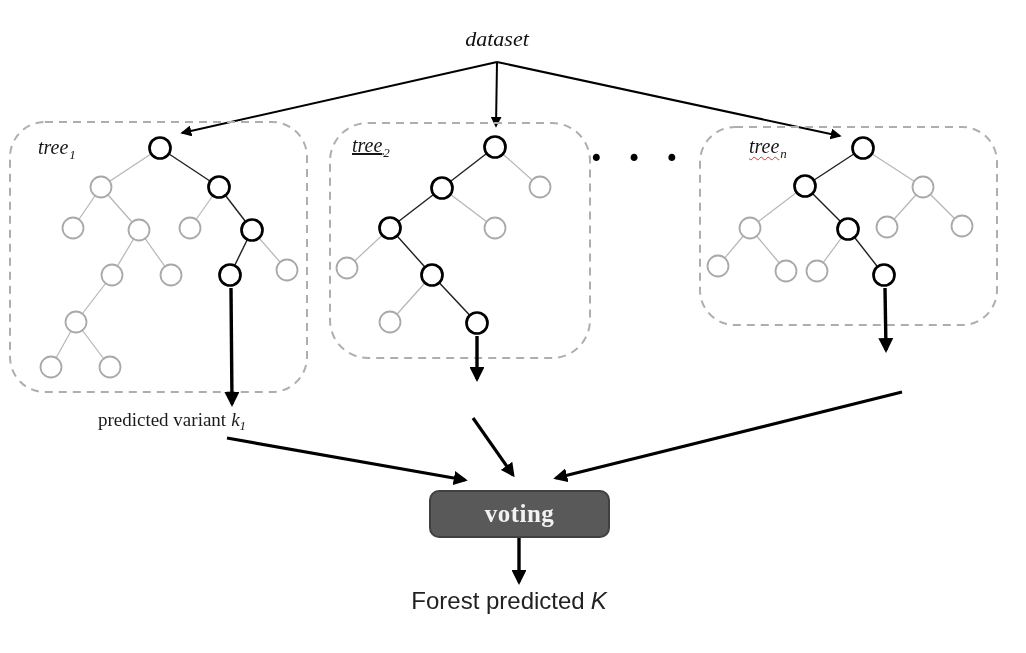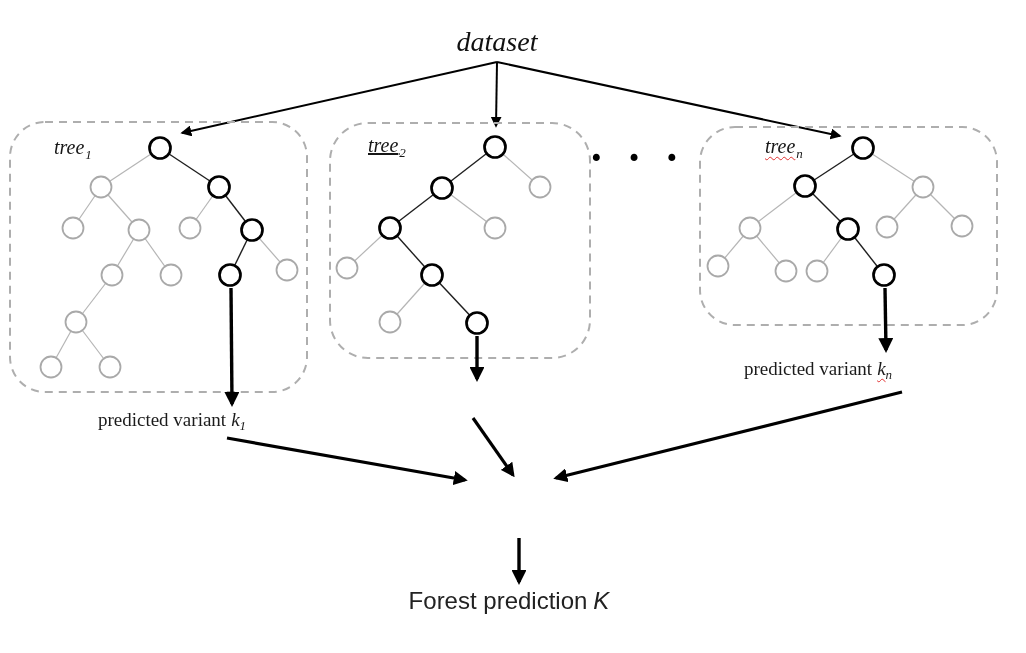--- a/index.html
+++ b/index.html
@@ -9,23 +9,23 @@
   }
   html,body{margin:0;padding:0;background:var(--bg);}
   .stage{
     position:relative; width:1026px; height:653px; background:var(--bg);
     overflow:hidden; font-family:"Liberation Serif", serif; color:var(--text);
   }
   #gfx{position:absolute; left:0; top:0; z-index:0;}
   .lbl{position:absolute; z-index:1; white-space:nowrap; line-height:1.15;}
 
   #dataset-label{left:436px; top:26px; width:122px; text-align:center;
-    font-style:italic; font-size:28px; color:#111;}
+    font-style:italic; font-size:22px; color:#111;}
 
-  .tree-label{font-style:italic; font-size:20px; color:#161616;margin-left:16px;}
+  .tree-label{font-style:italic; font-size:20px; color:#161616;}
   #tlabel-0{left:38px; top:136px;}
   #tlabel-1{left:352px; top:134px;text-decoration:underline;}
   #tlabel-2{left:749px; top:135px;font-family:Liberation Serif, serif;}
   .tsub{font-size:13px; position:relative; top:5px; margin-left:1px;}
 
   .dots{left:638px; top:146px; transform:translateX(-50%);
     font-family:"DejaVu Sans", sans-serif; font-size:24px; letter-spacing:8px; color:#000;}
 
   .pred-label{font-size:19px; transform:translateX(-50%); color:#1b1b1b;}
   #pred-0{left:172px; top:409px;}
@@ -155,22 +155,22 @@
   </div>
   <div class="lbl tree-label misspelled" id="tlabel-2">
     <span>tree</span><span class="tsub">n</span>
   </div>
 
   <div class="lbl dots" id="dots">• • •</div>
 
   <div class="lbl pred-label" id="pred-0">
     <span>predicted variant</span><span class="pk"><span>k</span><span class="pksub">1</span></span>
   </div>
-  <div class="lbl pred-label" id="pred-2">
-    <span>predicted variant</span><span class="pk misspelled"><span>k</span><span class="pksub">n</span></span>
+
+  <div class="lbl voting-box" id="voting-box">
+    <span>voting</span>
   </div>
 
-
   <div class="lbl forest" id="forest-label">
-    <span>Forest prediction</span><span class="fk">K</span>
+    <span>Forest predicted</span><span class="fk">K</span>
   </div>
 
 </div>
 
 </body></html>

